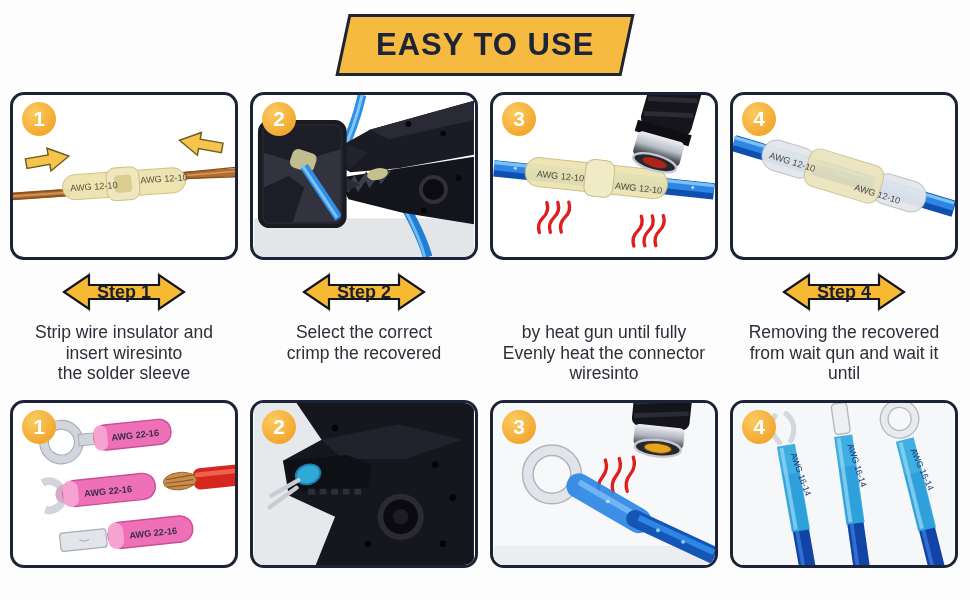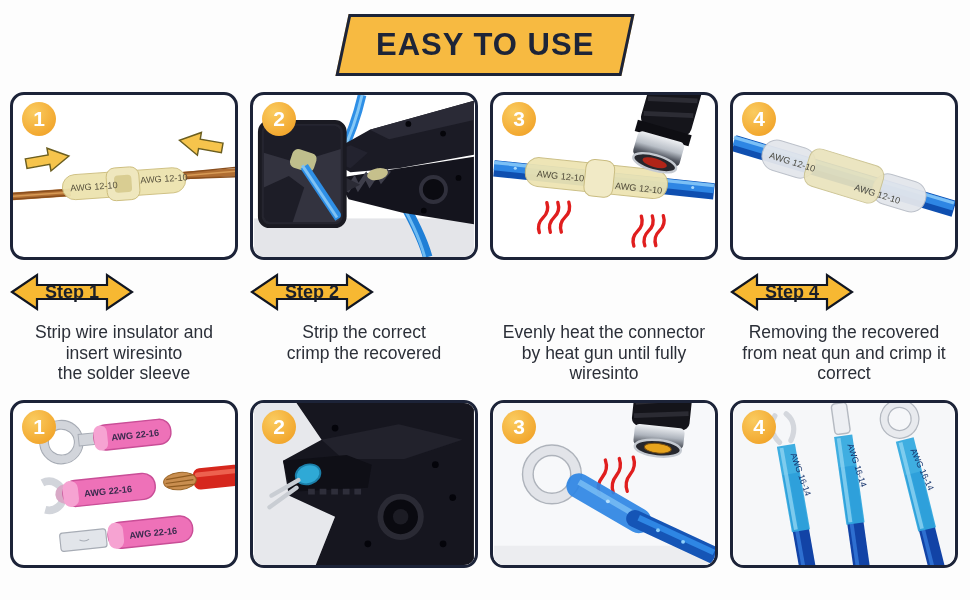--- a/index.html
+++ b/index.html
@@ -26,21 +26,21 @@
   .panel svg text { font-family:"Liberation Sans", sans-serif; }
   .badge {
     position:absolute; left:9px; top:7px; width:34px; height:34px; border-radius:50%;
     background:radial-gradient(circle at 35% 30%, #FACB5F, #F2A72E 75%);
     color:#ffffff; font-size:21px; font-weight:bold;
     display:flex; align-items:center; justify-content:center;
   }
   .row-top { top:92px; } .row-bottom { top:400px; }
   .c0 { left:10px; } .c1 { left:250px; } .c2 { left:490px; } .c3 { left:730px; }
   
-  .arrow-wrap { position:absolute; top:272px; width:228px; display:flex; justify-content:flex-start; }
+  .arrow-wrap { position:absolute; top:272px; width:228px; display:flex; justify-content:center; }
   .arrow-wrap svg { display:block; }
   .arrow-label { font-size:18px; font-weight:600; fill:#1B1F2A; font-family:"Liberation Sans",sans-serif; }
   
   .desc {
     position:absolute; top:322px; width:252px; text-align:center;
     font-size:17.5px; line-height:20.5px; color:#2B2F38;
   }
   .desc span { display:block; }
   .d0 { left:-2px; } .d1 { left:238px; } .d2 { left:478px; } .d3 { left:718px; }
 </style>
@@ -218,32 +218,32 @@
       <text class="arrow-label" x="62" y="26" text-anchor="middle">Step 4</text>
     </svg>
   </div>
 
   <div class="desc d0">
     <span>Strip wire insulator and</span>
     <span>insert wiresinto</span>
     <span>the solder sleeve</span>
   </div>
   <div class="desc d1">
-    <span>Strip the correct</span>
+    <span>Select the correct</span>
     <span>crimp the recovered</span>
   </div>
   <div class="desc d2">
+    <span>by heat gun until fully</span>
     <span>Evenly heat the connector</span>
-    <span>by heat gun until fully</span>
     <span>wiresinto</span>
   </div>
   <div class="desc d3">
     <span>Removing the recovered</span>
-    <span>from neat qun and crimp it</span>
-    <span>correct</span>
+    <span>from wait qun and wait it</span>
+    <span>until</span>
   </div>
 
   <div class="panel row-bottom c0">
     <svg viewBox="0 0 228 168">
       <g transform="rotate(-6 114 84)">
         <g>
           <circle cx="54" cy="34" r="18" fill="none" stroke="#D2D5DB" stroke-width="8"></circle>
           <circle cx="54" cy="34" r="22.5" fill="none" stroke="#A7ACB5" stroke-width="1.2"></circle>
           <circle cx="54" cy="34" r="13.5" fill="none" stroke="#A7ACB5" stroke-width="1.2"></circle>
           <rect x="72" y="28" width="18" height="12" fill="#D2D5DB" stroke="#A7ACB5"></rect>

